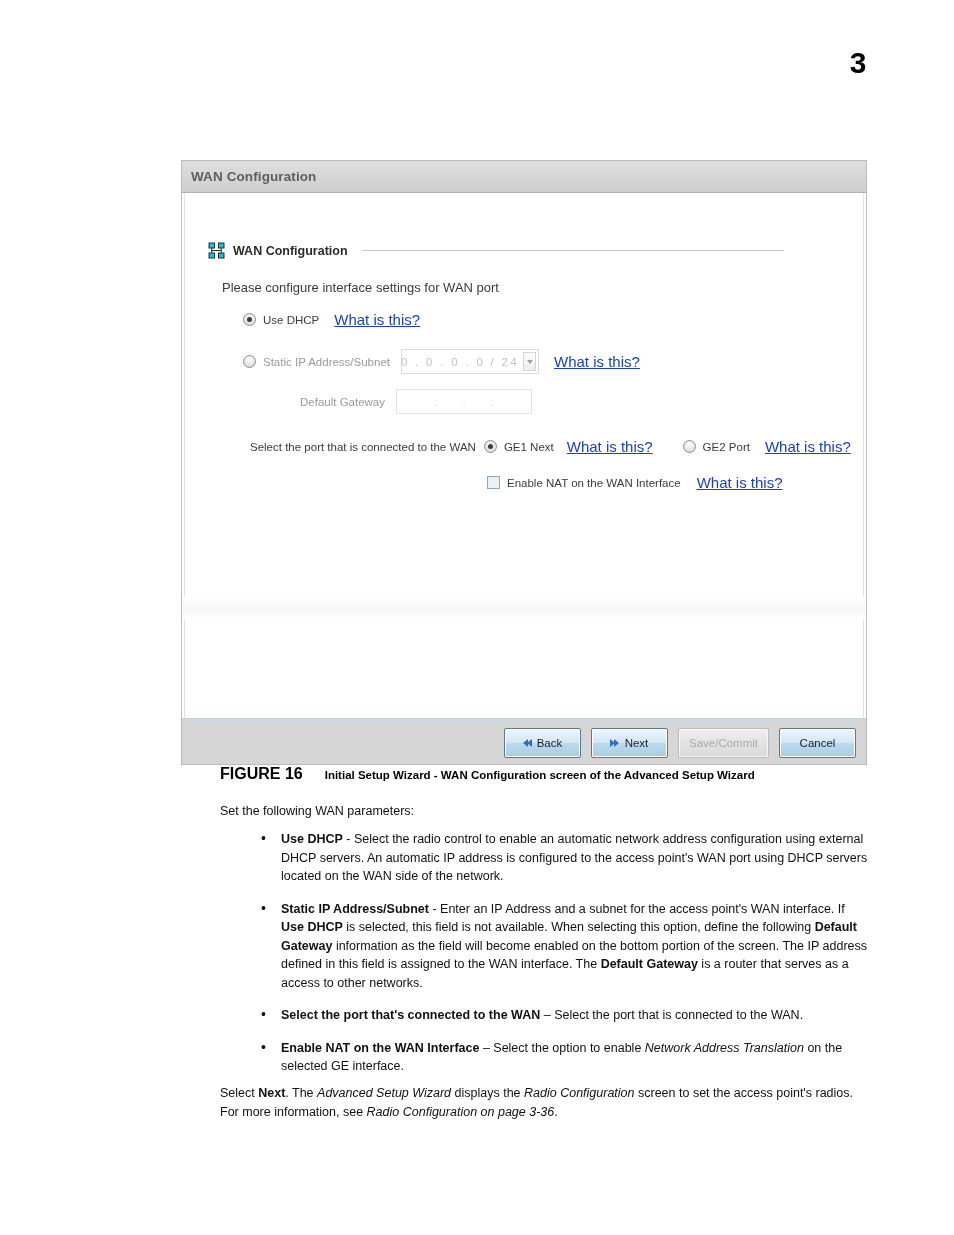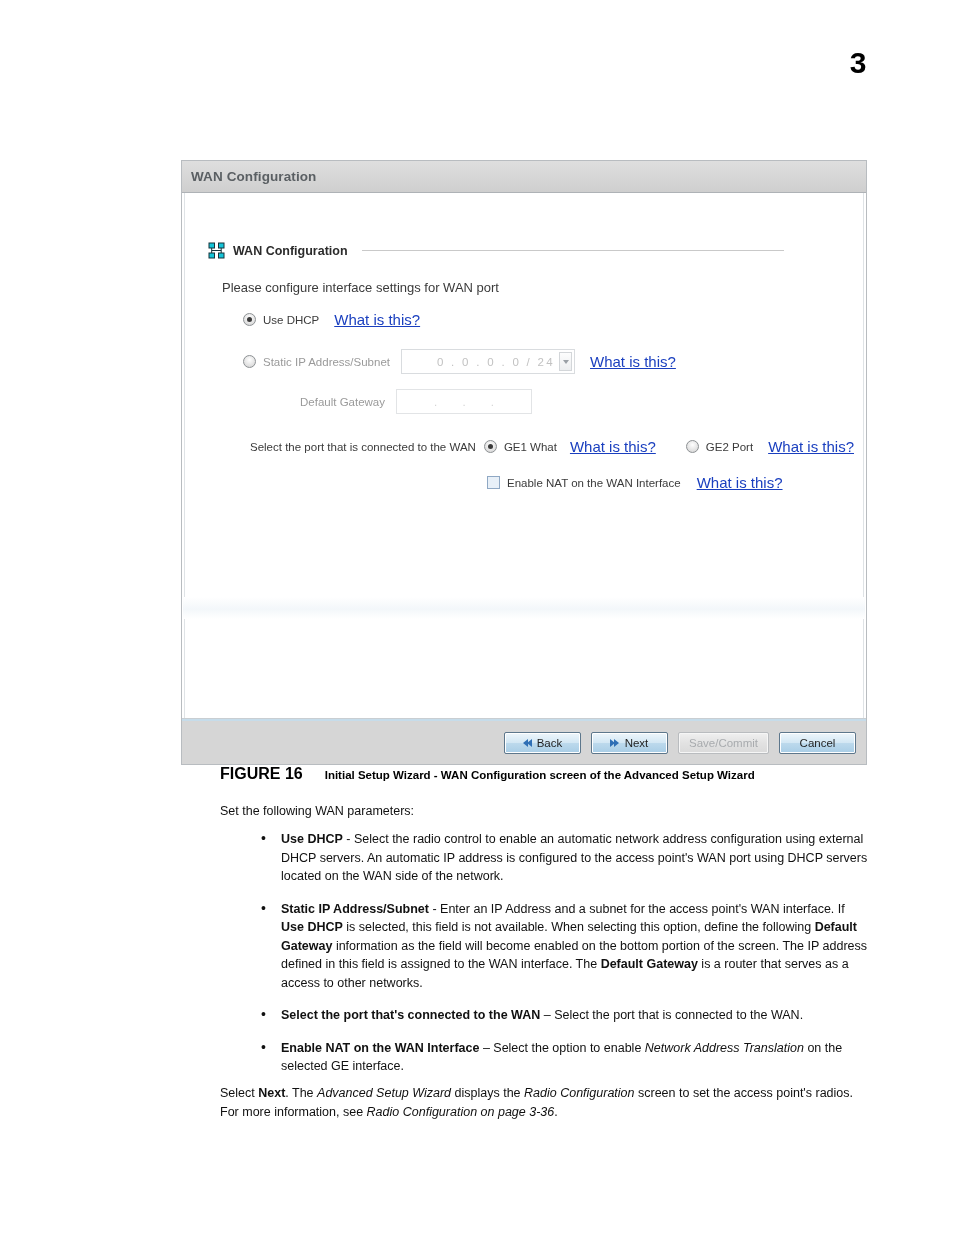--- a/index.html
+++ b/index.html
@@ -163,21 +163,21 @@
   .wit {
     font-size: 15px;
     color: #1a3fbf;
     text-decoration: underline;
     white-space: nowrap;
     cursor: pointer;
   }
 
   
   .ipfield {
-    width: 174px;
+    width: 138px;
     height: 25px;
     border: 1px solid #d9dcdf;
     background: #ffffff;
     box-sizing: border-box;
     display: flex;
     align-items: center;
     justify-content: flex-end;
     padding-right: 2px;
     margin-left: 11px;
   }
@@ -264,21 +264,21 @@
     border-top: 2px solid #c6dcea;
     box-sizing: border-box;
     display: flex;
     align-items: center;
     justify-content: flex-end;
     padding-right: 10px;
     gap: 10px;
   }
   .btn {
     min-width: 77px;
-    height: 22px;
+    height: 30px;
     padding: 0 10px;
     box-sizing: border-box;
     border: 1px solid #5d778c;
     border-radius: 2px;
     background: linear-gradient(to bottom, #eef6fb 0%, #d3e7f4 48%, #bcd9ec 52%, #a8cde6 100%);
     display: flex;
     align-items: center;
     justify-content: center;
     gap: 6px;
     font-size: 11.5px;
@@ -412,21 +412,21 @@
     <div class="opt-row row-gw">
       <span class="opt-label muted" style="margin-left:0;">Default Gateway</span>
       <span class="gwfield">
         <span class="val">. . .</span>
       </span>
     </div>
 
     <div class="port-row">
       <span class="prompt">Select the port that is connected to the WAN</span>
       <span class="radio checked"></span>
-      <span class="opt-label">GE1 What</span>
+      <span class="opt-label">GE1 Next</span>
       <span class="wit" style="margin-left:13px;">What is this?</span>
       <span class="gap"></span>
       <span class="radio"></span>
       <span class="opt-label">GE2 Port</span>
       <span class="wit" style="margin-left:15px;">What is this?</span>
     </div>
 
     <div class="nat-row">
       <span class="chk"></span>
       <span class="opt-label">Enable NAT on the WAN Interface</span>

